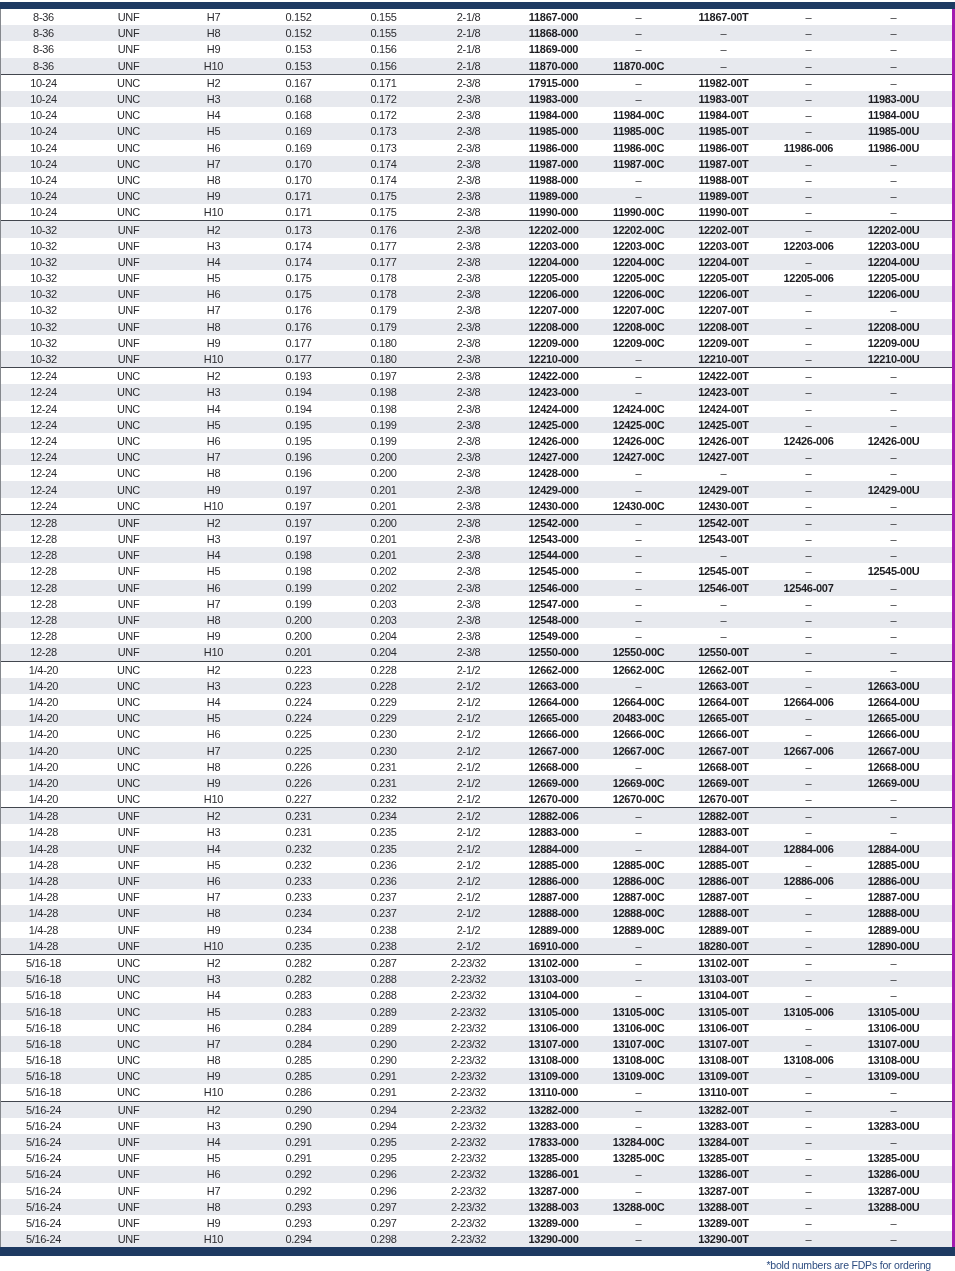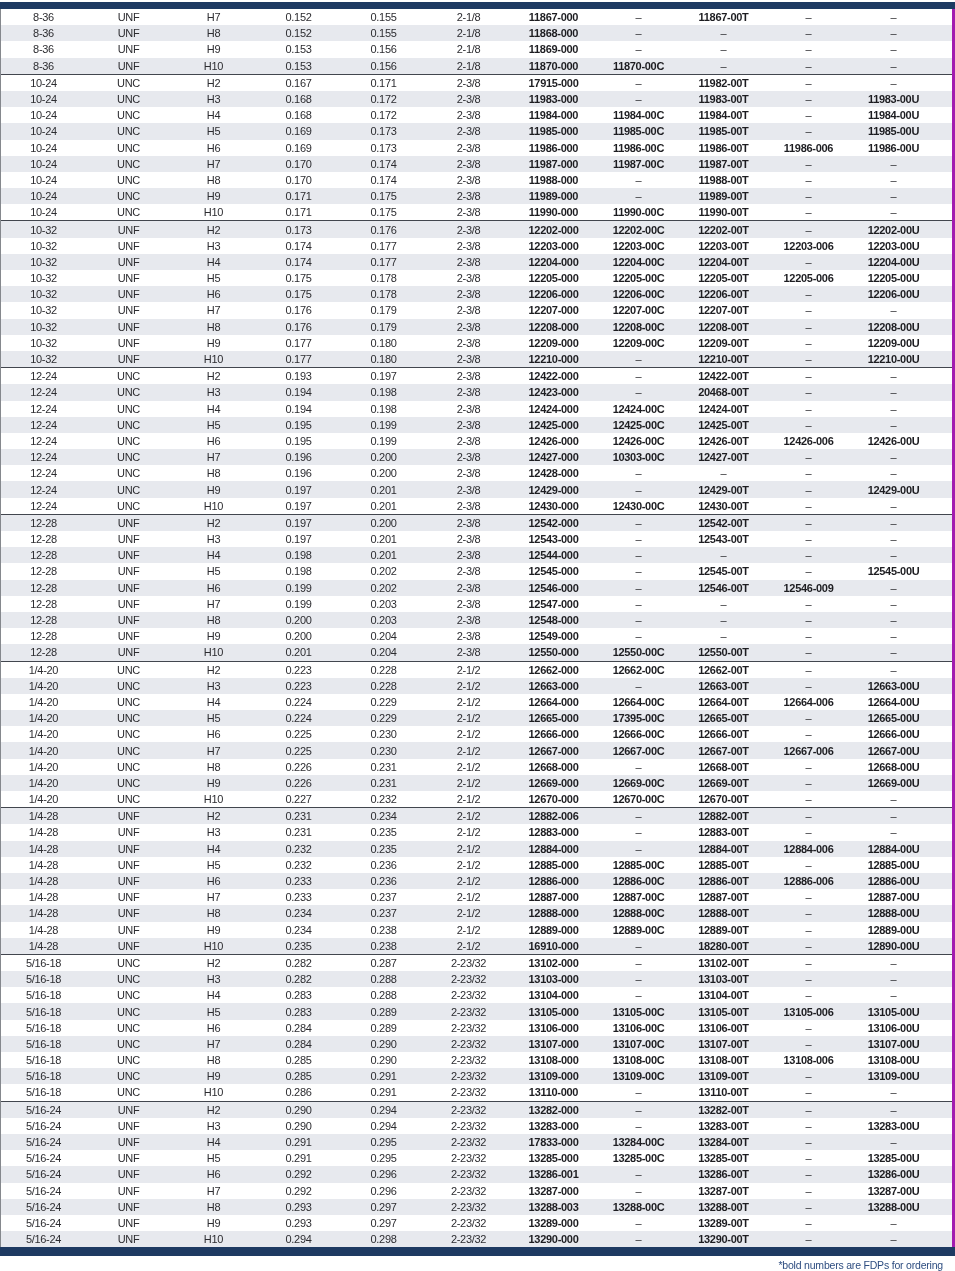--- a/index.html
+++ b/index.html
@@ -58,21 +58,21 @@
     font-weight: 400;
     color: #2c2c30;
   }
   .bottom-bar {
     width: 955px;
     height: 9px;
     background: #1e3a62;
   }
   .footnote {
     margin-top: 3px;
-    padding-right: 12px;
+    padding-right: 24px;
     text-align: right;
     font-size: 10.5px;
     color: #2e4d80;
     letter-spacing: -0.2px;
   }
 </style>
 </head>
 <body>
 
 <div class="page">
@@ -379,21 +379,21 @@
       </div>
       <div class="row shaded">
         <span class="cell">12-24</span>
         <span class="cell">UNC</span>
         <span class="cell">H3</span>
         <span class="cell">0.194</span>
         <span class="cell">0.198</span>
         <span class="cell">2-3/8</span>
         <span class="cell pn">12423-000</span>
         <span class="cell pn dash">–</span>
-        <span class="cell pn">20468-00T</span>
+        <span class="cell pn">12423-00T</span>
         <span class="cell pn dash">–</span>
         <span class="cell pn dash">–</span>
       </div>
       <div class="row">
         <span class="cell">12-24</span>
         <span class="cell">UNC</span>
         <span class="cell">H4</span>
         <span class="cell">0.194</span>
         <span class="cell">0.198</span>
         <span class="cell">2-3/8</span>
@@ -430,21 +430,21 @@
         <span class="cell pn">12426-00U</span>
       </div>
       <div class="row shaded">
         <span class="cell">12-24</span>
         <span class="cell">UNC</span>
         <span class="cell">H7</span>
         <span class="cell">0.196</span>
         <span class="cell">0.200</span>
         <span class="cell">2-3/8</span>
         <span class="cell pn">12427-000</span>
-        <span class="cell pn">10303-00C</span>
+        <span class="cell pn">12427-00C</span>
         <span class="cell pn">12427-00T</span>
         <span class="cell pn dash">–</span>
         <span class="cell pn dash">–</span>
       </div>
       <div class="row">
         <span class="cell">12-24</span>
         <span class="cell">UNC</span>
         <span class="cell">H8</span>
         <span class="cell">0.196</span>
         <span class="cell">0.200</span>
@@ -536,21 +536,21 @@
       <div class="row shaded">
         <span class="cell">12-28</span>
         <span class="cell">UNF</span>
         <span class="cell">H6</span>
         <span class="cell">0.199</span>
         <span class="cell">0.202</span>
         <span class="cell">2-3/8</span>
         <span class="cell pn">12546-000</span>
         <span class="cell pn dash">–</span>
         <span class="cell pn">12546-00T</span>
-        <span class="cell pn">12546-009</span>
+        <span class="cell pn">12546-007</span>
         <span class="cell pn dash">–</span>
       </div>
       <div class="row">
         <span class="cell">12-28</span>
         <span class="cell">UNF</span>
         <span class="cell">H7</span>
         <span class="cell">0.199</span>
         <span class="cell">0.203</span>
         <span class="cell">2-3/8</span>
         <span class="cell pn">12547-000</span>
@@ -638,21 +638,21 @@
         <span class="cell pn">12664-00U</span>
       </div>
       <div class="row shaded">
         <span class="cell">1/4-20</span>
         <span class="cell">UNC</span>
         <span class="cell">H5</span>
         <span class="cell">0.224</span>
         <span class="cell">0.229</span>
         <span class="cell">2-1/2</span>
         <span class="cell pn">12665-000</span>
-        <span class="cell pn">17395-00C</span>
+        <span class="cell pn">20483-00C</span>
         <span class="cell pn">12665-00T</span>
         <span class="cell pn dash">–</span>
         <span class="cell pn">12665-00U</span>
       </div>
       <div class="row">
         <span class="cell">1/4-20</span>
         <span class="cell">UNC</span>
         <span class="cell">H6</span>
         <span class="cell">0.225</span>
         <span class="cell">0.230</span>

